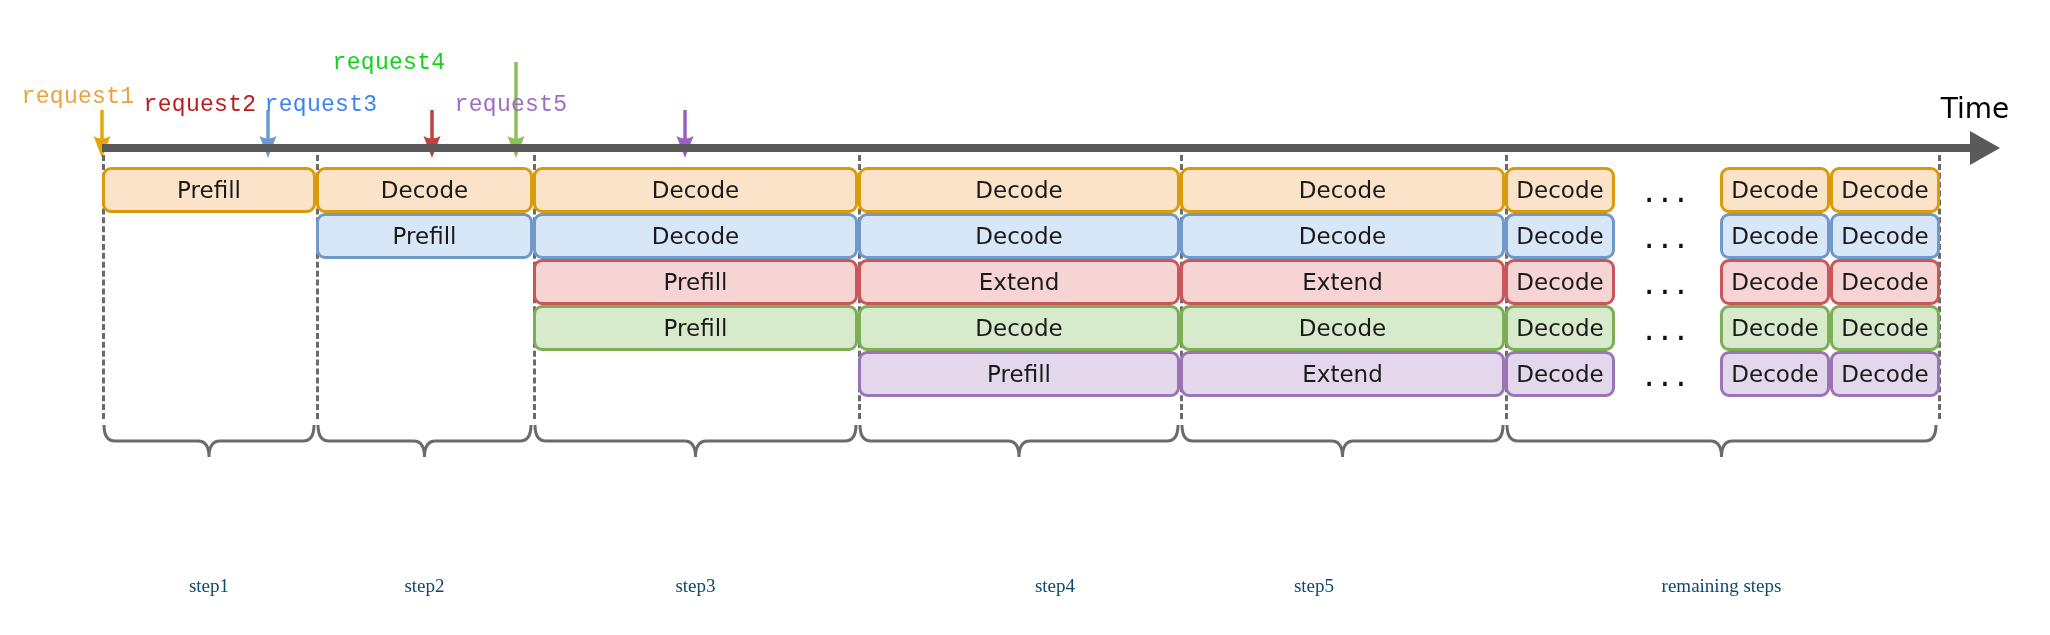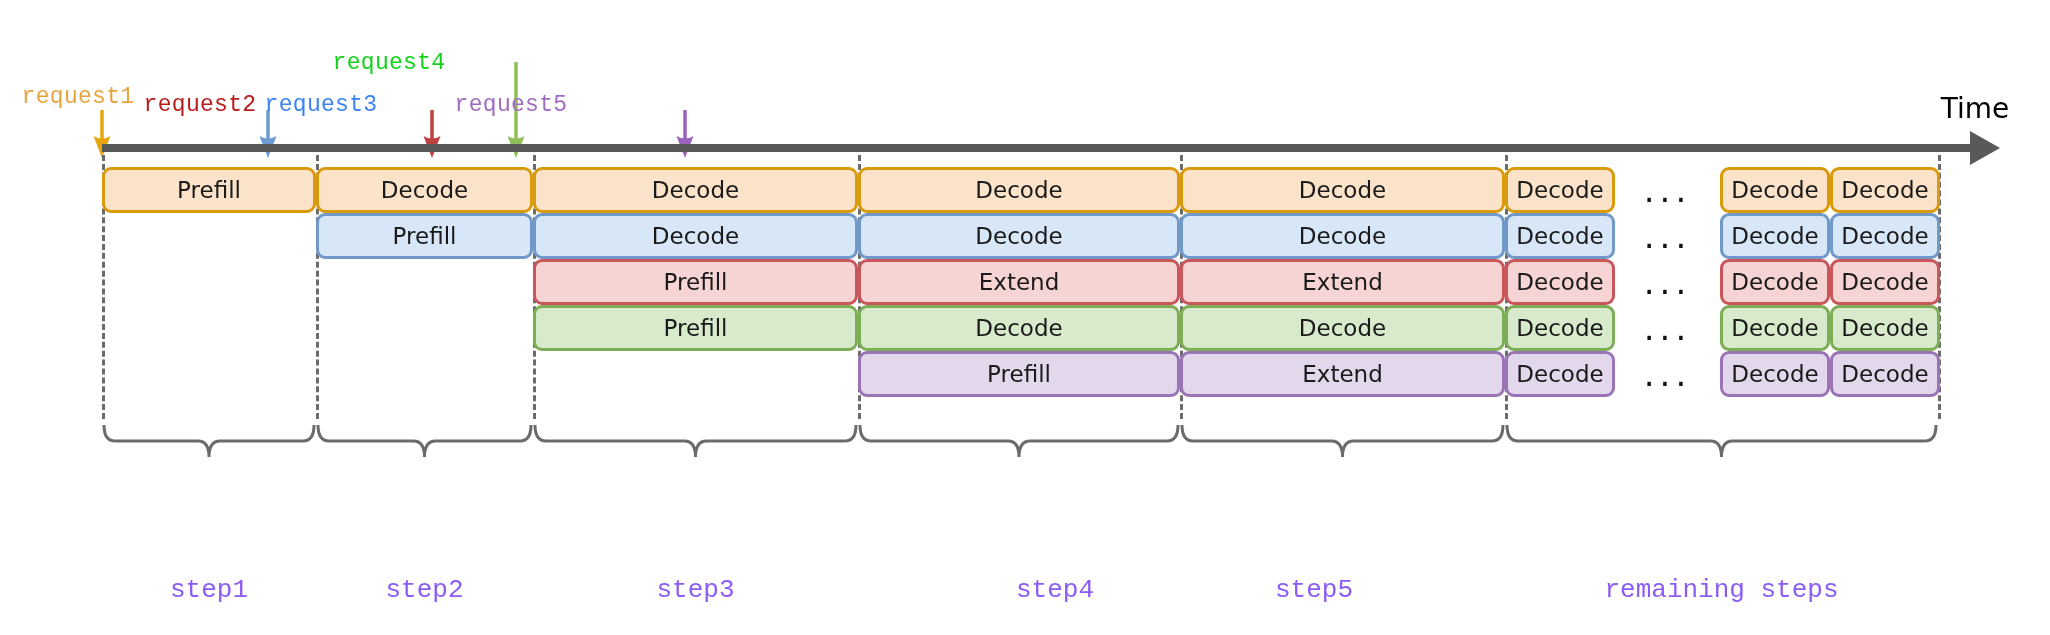--- a/index.html
+++ b/index.html
@@ -82,23 +82,23 @@
     font-family: "DejaVu Sans", sans-serif;
     font-size: 34px;
     letter-spacing: 5px;
     color: #111;
     line-height: 1;
   }
   
   .brace-wrap { position: absolute; }
   .step-label {
     position: absolute;
-    font-family: Liberation Mono, monospace;
-    font-size: 26px;
-    color: #8b5cf6;
+    font-family: Liberation Serif, serif;
+    font-size: 19px;
+    color: #0c4a6e;
     white-space: nowrap;
     transform: translateX(-50%);
     text-align: center;
   }
 </style>
 </head>
 <body>
 
 <div id="stage">
 

